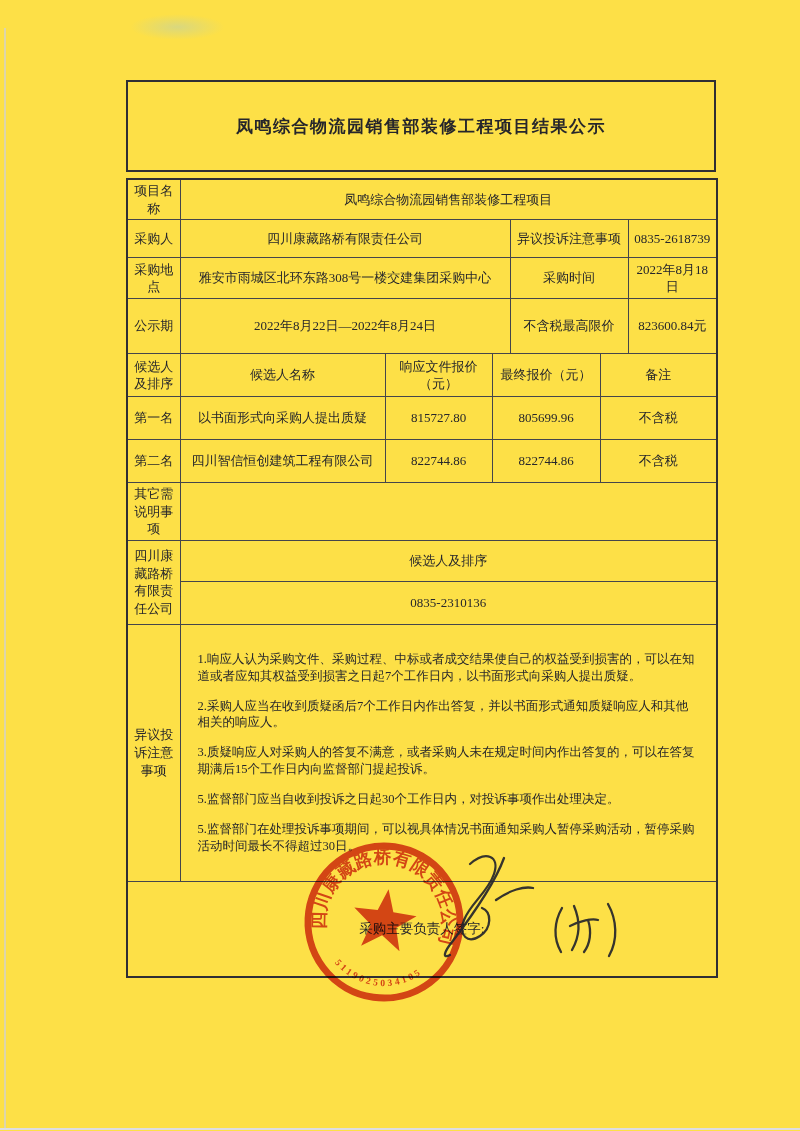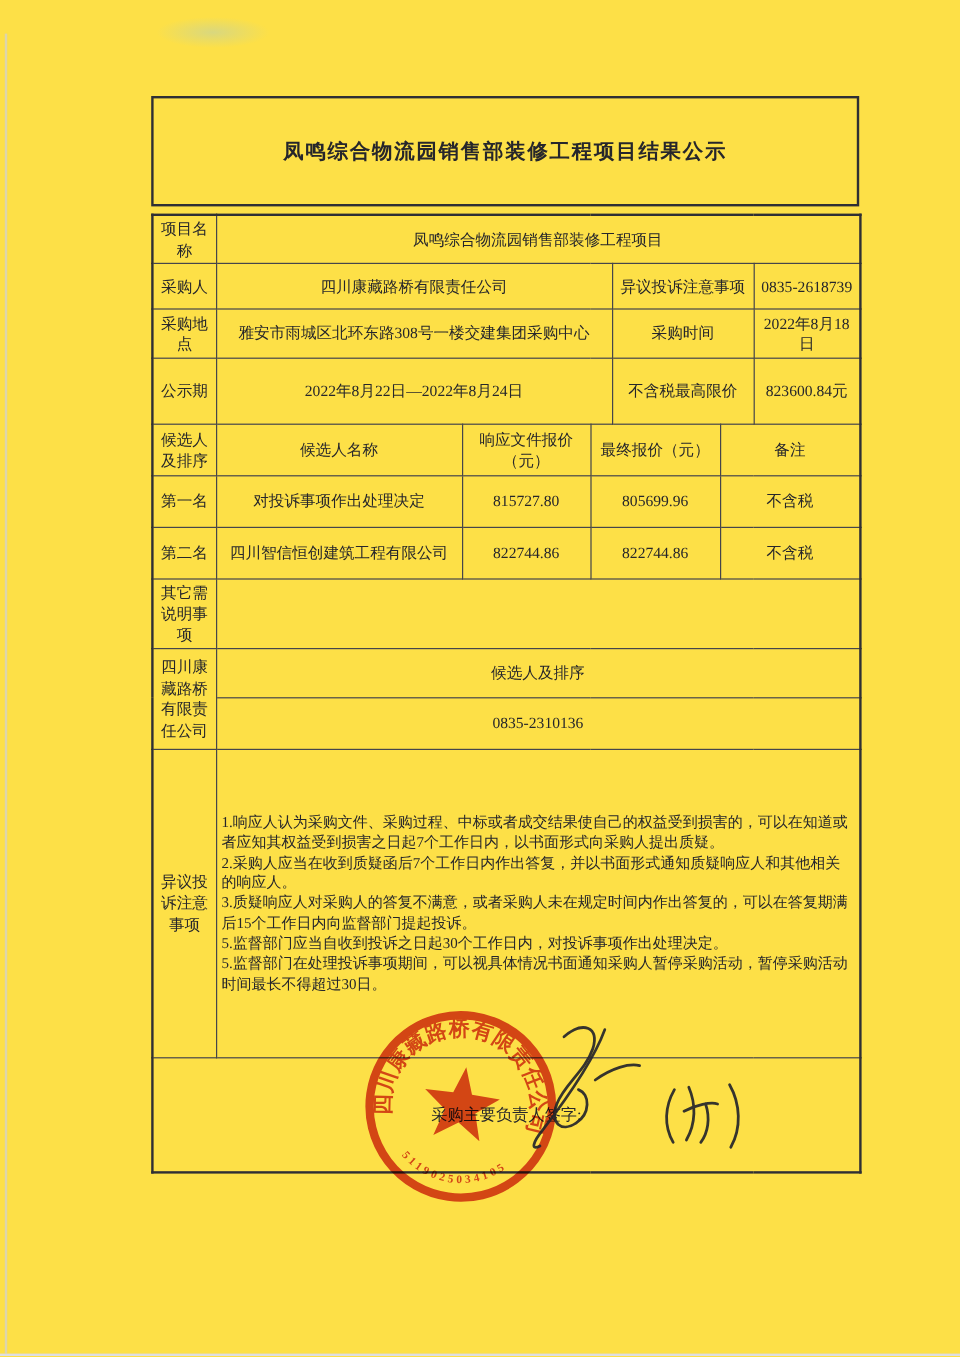--- a/index.html
+++ b/index.html
@@ -27,21 +27,21 @@
     border:2px solid #2f2f34; font-size:13px;
   }
   table.main td {
     border:1px solid #45454b; box-sizing:border-box;
     padding:2px 4px; vertical-align:middle; overflow:hidden;
     line-height:1.35;
   }
   .lbl { text-align:center; padding-left:5px; }
   .ctr { text-align:center; }
   .notes { font-size:12.5px; line-height:1.45; padding:4px 7px 4px 8px; text-align:left; }
-  .notes div { margin:0; }
+  .notes div { margin:13px; }
   .sig-cell { padding-left:8px; font-size:13.5px;text-align:center; }
 
   tr.h40{height:40px} tr.h38{height:38px} tr.h41{height:41px} tr.h55{height:55px}
   tr.h43{height:43px} tr.h47{height:47px} tr.h257{height:257px} tr.h96{height:96px}
 
   .stamp-svg { position:absolute; left:289px; top:827px; mix-blend-mode:multiply; opacity:.88; pointer-events:none; }
   .sign-svg  { position:absolute; left:412px; top:846px; pointer-events:none; }
   .stamp-text { font-family:"Liberation Serif","DejaVu Serif",serif; font-weight:bold; }
 </style>
 </head>
@@ -91,21 +91,21 @@
       </tr>
       <tr class="h43">
         <td class="lbl">候选人及排序</td>
         <td class="ctr">候选人名称</td>
         <td class="ctr">响应文件报价（元）</td>
         <td class="ctr" colspan="2">最终报价（元）</td>
         <td class="ctr" colspan="2">备注</td>
       </tr>
       <tr class="h43">
         <td class="ctr">第一名</td>
-        <td class="ctr">对投诉事项作出处理决定</td>
+        <td class="ctr">以书面形式向采购人提出质疑</td>
         <td class="ctr">815727.80</td>
         <td class="ctr" colspan="2">805699.96</td>
         <td class="ctr" colspan="2">不含税</td>
       </tr>
       <tr class="h43">
         <td class="ctr">第二名</td>
         <td class="ctr">四川智信恒创建筑工程有限公司</td>
         <td class="ctr">822744.86</td>
         <td class="ctr" colspan="2">822744.86</td>
         <td class="ctr" colspan="2">不含税</td>

